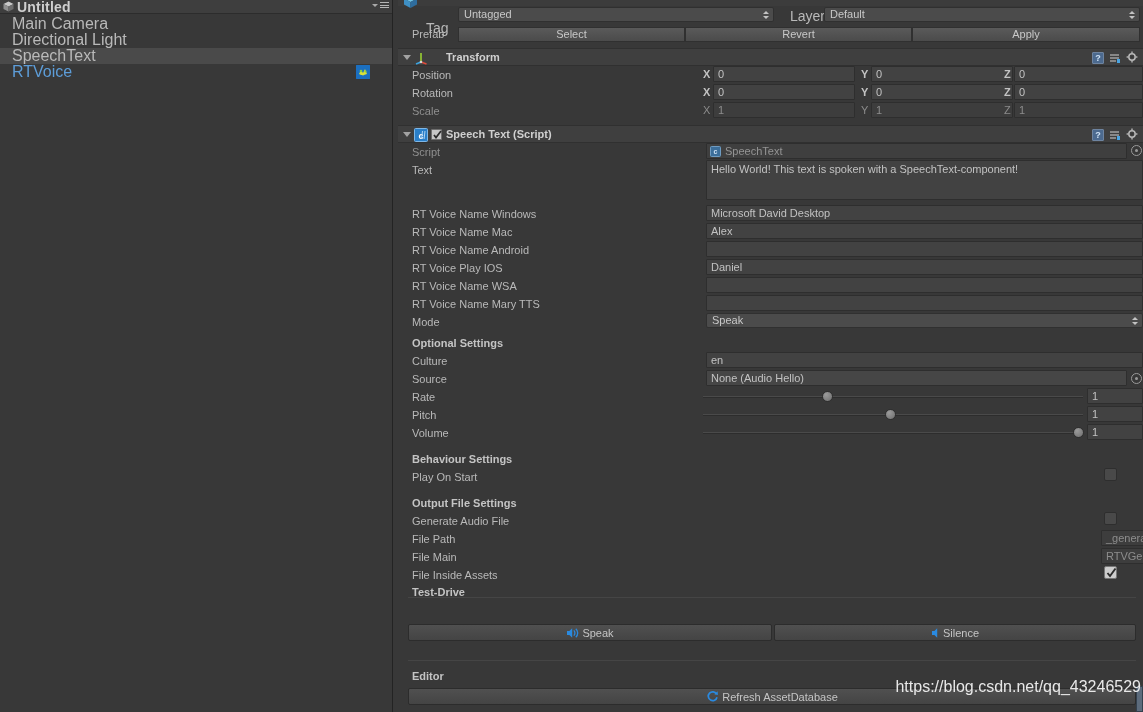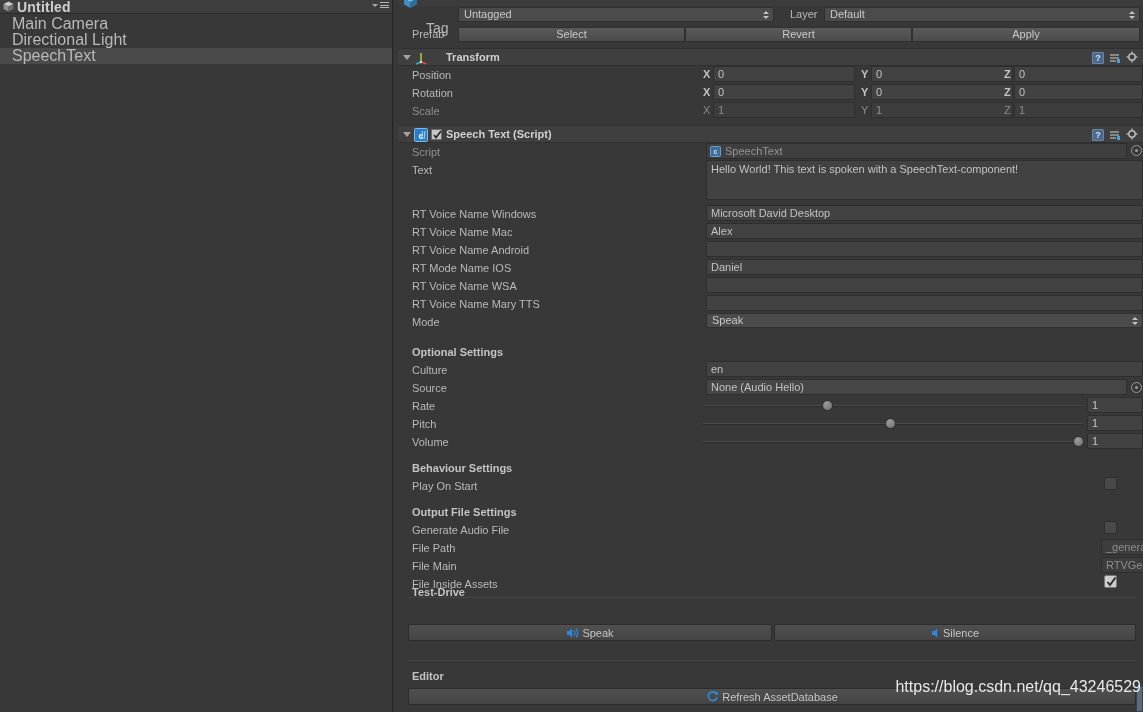--- a/index.html
+++ b/index.html
@@ -83,21 +83,21 @@
   .lbl {
     position: absolute; font-size: 11px; color: #b9b9b9;
     line-height: 16px;
   }
   .lbl.dim { color: #8f8f8f; }
   .lbl.bold { font-weight: bold; color: #c4c4c4; }
 
   
   .tag-row { position: relative; height: 17px; margin-top: 0px; }
   .tag-label { position:absolute; left: 28px; top:2px; font-size:14px; color:#b9b9b9;margin-top:12px; }
-  .layer-label { position:absolute; left: 392px; top:2px; font-size:11px; color:#b9b9b9; }
+  .layer-label { position:absolute; left: 392px; top:2px; font-size:14px; color:#b9b9b9; }
   .popup {
     position: absolute;
     height: 15px;
     background: #4b4b4b;
     border: 1px solid #303030;
     border-radius: 2px;
     font-size: 11px;
     color: #c8c8c8;
     line-height: 13px;
     padding-left: 5px;
@@ -262,20 +262,32 @@
       </div>
 
       <div class="hier-row">
         <span>Directional Light</span>
       </div>
 
       <div class="hier-row selected">
         <span>SpeechText</span>
       </div>
 
+      <div class="hier-row prefab">
+        <span>RTVoice</span>
+        <span class="hier-icon-right">
+          <svg width="14" height="14" viewBox="0 0 14 14">
+            <rect width="14" height="14" fill="#1b6fc0"></rect>
+            <path d="M3 9 L5 5 L7 8 L9 4 L11 9 L8 10 L5 10 Z" fill="#d9e23a"></path>
+            <circle cx="5" cy="6" r="1.3" fill="#8fd13a"></circle>
+            <circle cx="9.5" cy="6.5" r="1.1" fill="#8fd13a"></circle>
+            <circle cx="7" cy="9.5" r="1" fill="#d9e23a"></circle>
+          </svg>
+        </span>
+      </div>
 
     </div>
   </div>
 
   <div id="inspector">
 
     <div class="obj-head">
       <span class="obj-icon">
         <svg width="15" height="15" viewBox="0 0 15 15">
           <polygon points="7.5,1 14,4.5 7.5,8 1,4.5" fill="#6fc5e8"></polygon>
@@ -443,21 +455,21 @@
     </div>
     <div class="row" style="height:18px;">
       <span class="lbl" style="left:14px; top:1px;">RT Voice Name Mac</span>
       <span class="field" style="left:308px; top:0px; width:437px; height:16px;">Alex</span>
     </div>
     <div class="row" style="height:18px;">
       <span class="lbl" style="left:14px; top:1px;">RT Voice Name Android</span>
       <span class="field" style="left:308px; top:0px; width:437px; height:16px;"></span>
     </div>
     <div class="row" style="height:18px;">
-      <span class="lbl" style="left:14px; top:1px;">RT Mode Name IOS</span>
+      <span class="lbl" style="left:14px; top:1px;">RT Voice Play IOS</span>
       <span class="field" style="left:308px; top:0px; width:437px; height:16px;">Daniel</span>
     </div>
     <div class="row" style="height:18px;">
       <span class="lbl" style="left:14px; top:1px;">RT Voice Name WSA</span>
       <span class="field" style="left:308px; top:0px; width:437px; height:16px;"></span>
     </div>
     <div class="row" style="height:18px;">
       <span class="lbl" style="left:14px; top:1px;">RT Voice Name Mary TTS</span>
       <span class="field" style="left:308px; top:0px; width:437px; height:16px;"></span>
     </div>
@@ -466,21 +478,21 @@
       <span class="lbl" style="left:14px; top:1px;">Mode</span>
       <span class="popup" style="left:308px; top:0px; width:437px;">
         <span>Speak</span>
         <span class="arrows">
             <span class="up"></span>
             <span class="dn"></span>
           </span>
       </span>
     </div>
 
-    <div class="row" style="height:18px; margin-top:13px;">
+    <div class="row" style="height:18px; margin-top:4px;">
       <span class="lbl bold" style="left:14px; top:0px;">Optional Settings</span>
     </div>
     <div class="row" style="height:18px;">
       <span class="lbl" style="left:14px; top:0px;">Culture</span>
       <span class="field" style="left:308px; top:-1px; width:437px; height:16px;">en</span>
     </div>
     <div class="row" style="height:18px;">
       <span class="lbl" style="left:14px; top:0px;">Source</span>
       <span class="objfield" style="left:308px; top:-1px; width:421px;">None (Audio Hello)</span>
       <span class="objpick" style="left:733px; top:2px;"></span>

